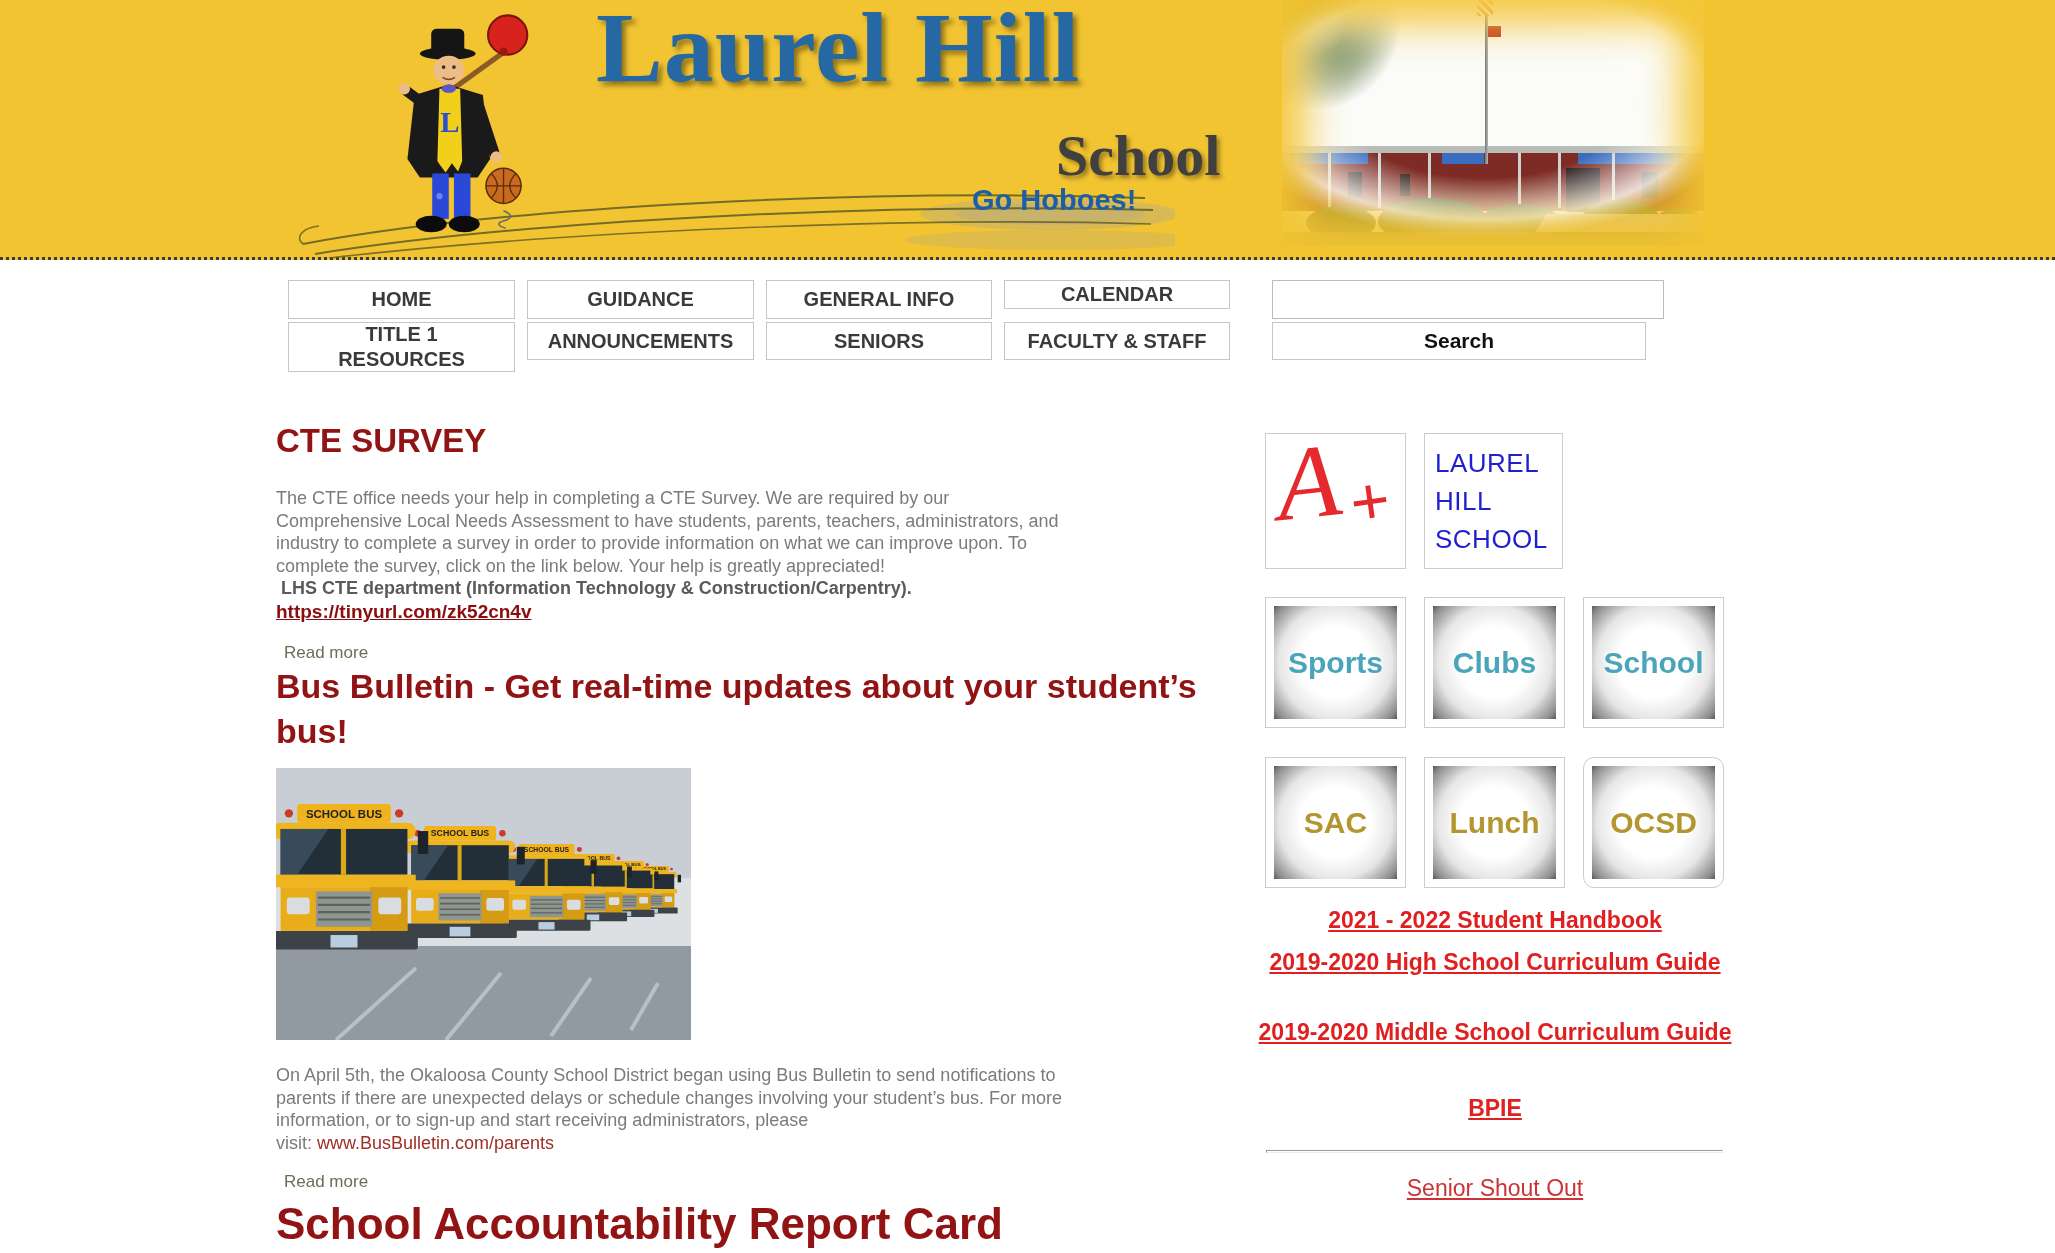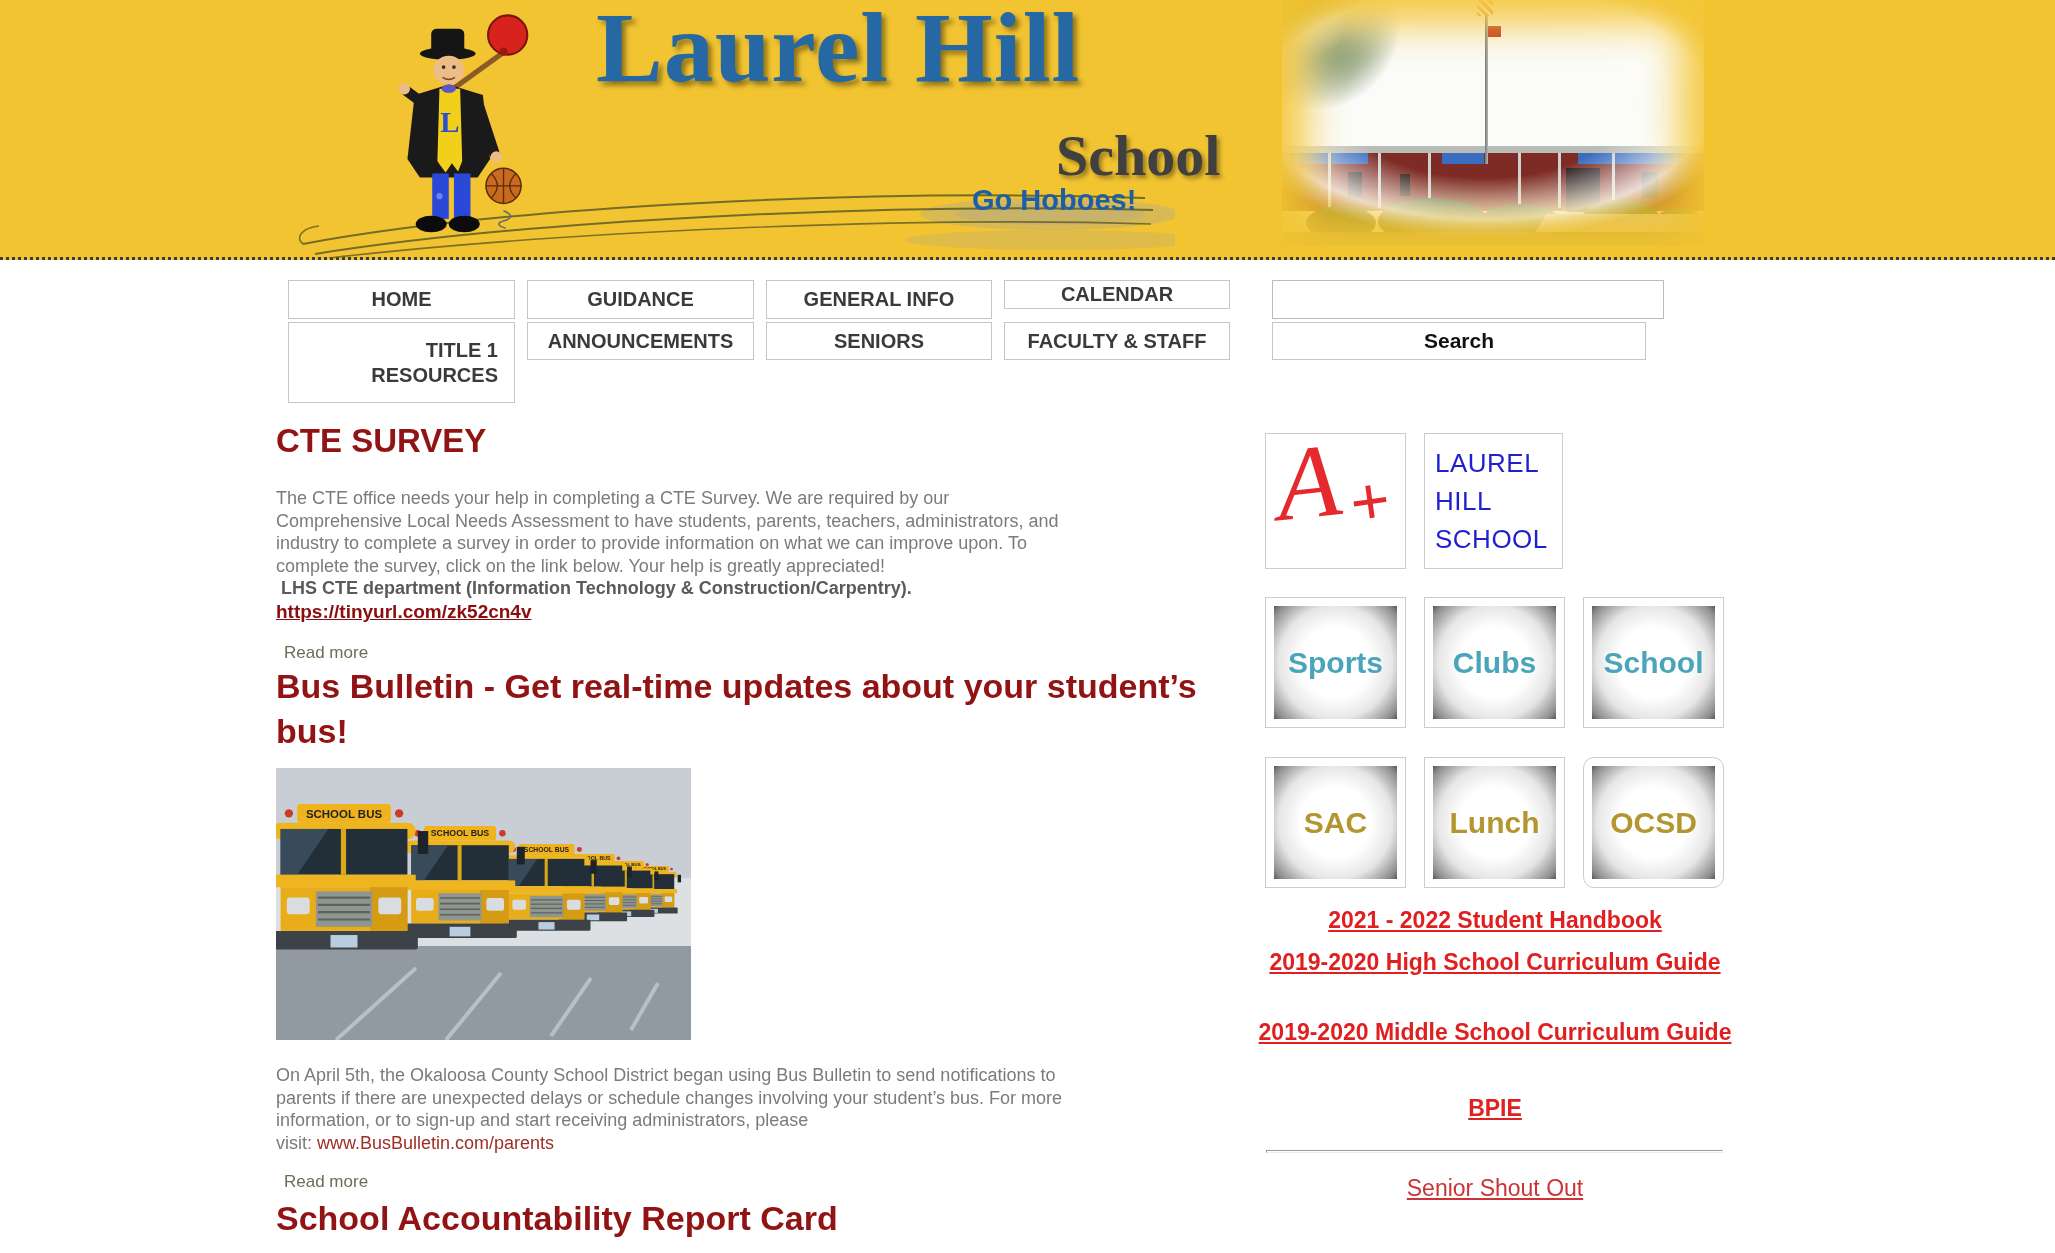--- a/index.html
+++ b/index.html
@@ -173,21 +173,21 @@
     </div>
   <div class="navbtn" style="left:766px;top:280px;width:226px;height:39px;">
       <span>GENERAL INFO</span>
     </div>
   <div class="navbtn" style="left:1004px;top:280px;width:226px;height:29px;">
       <span>CALENDAR</span>
     </div>
 
   <input class="search-input" type="text" value="" style="">
 
-  <div class="navbtn" style="left:288px;top:322px;width:227px;height:81px;padding:0 16px;text-align:right;">
+  <div class="navbtn" style="left:288px;top:322px;width:227px;height:50px;padding:0 16px;">
       <span>TITLE 1 RESOURCES</span>
     </div>
   <div class="navbtn" style="left:527px;top:322px;width:227px;height:38px;">
       <span>ANNOUNCEMENTS</span>
     </div>
   <div class="navbtn" style="left:766px;top:322px;width:226px;height:38px;">
       <span>SENIORS</span>
     </div>
   <div class="navbtn" style="left:1004px;top:322px;width:226px;height:38px;">
       <span>FACULTY &amp; STAFF</span>
@@ -256,21 +256,21 @@
     <div>parents if there are unexpected delays or schedule changes involving your student’s bus. For more</div>
     <div>information, or to sign-up and start receiving administrators, please</div>
     <div>
       <span>visit:</span>
       <span class="inline-link">www.BusBulletin.com/parents</span>
     </div>
   </div>
 
   <div class="readmore" style="left:284px;top:1172px;">Read more</div>
 
-  <div class="h1" style="left:276px;top:1199px;font-size:34px;">School Accountability Report Card</div>
+  <div class="h1" style="left:276px;top:1199px;font-size:44px;">School Accountability Report Card</div>
 
   <div class="sq" style="left:1265px;top:433px;width:141px;height:136px;">
     <span class="aplus-a">A</span>
     <span class="aplus-plus">+</span>
   </div>
   <div class="sq" style="left:1424px;top:433px;width:139px;height:136px;">
     <div class="sb-name">LAUREL HILL SCHOOL</div>
   </div>
 
   <div class="tile" style="left:1265px;top:597px;">

